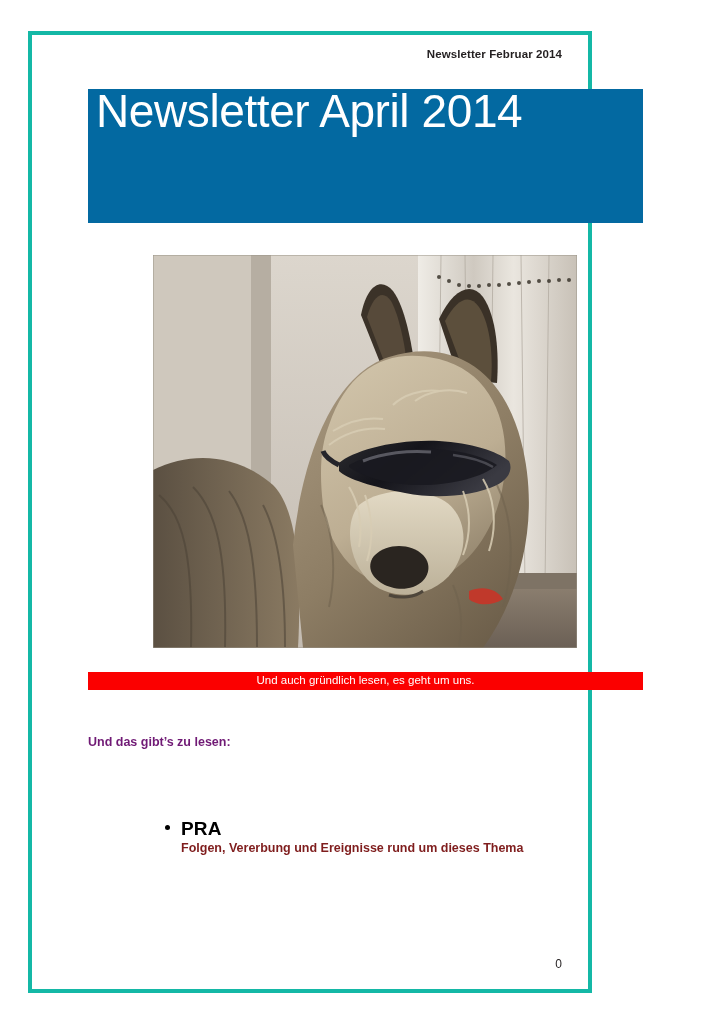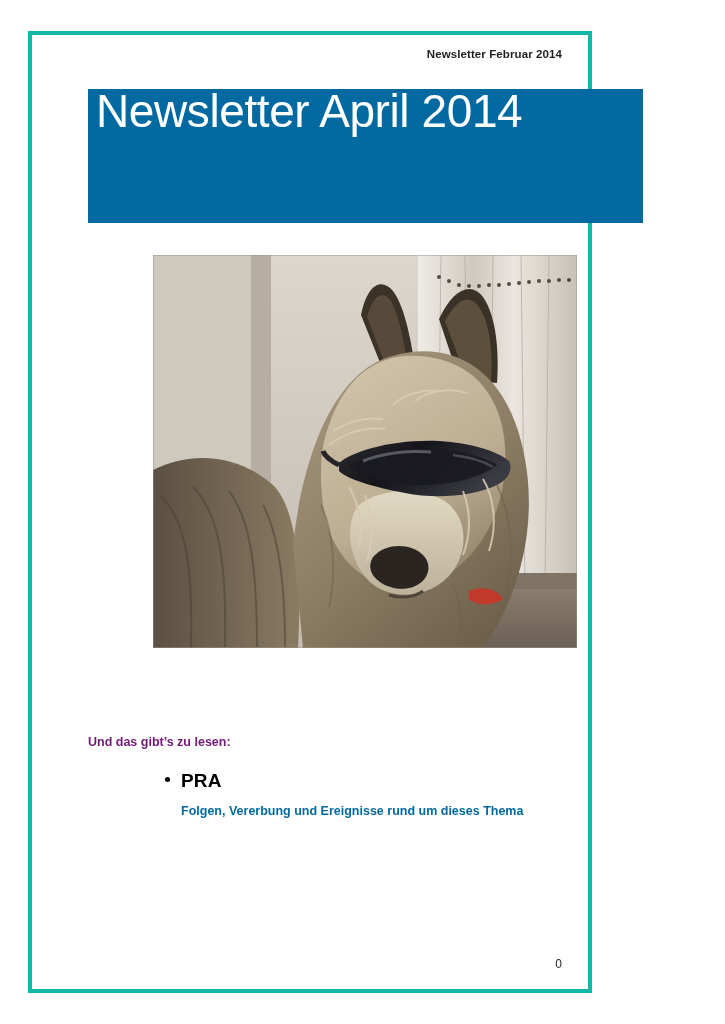--- a/index.html
+++ b/index.html
@@ -109,27 +109,28 @@
     border-radius: 50%;
     background: #000000;
   }
   .bullet-title {
     display: block;
     font-size: 19px;
     font-weight: bold;
     color: #000000;
     line-height: 22px;
     letter-spacing: 0.2px;
+    margin-top: 48px;
   }
   .bullet-sub {
     display: block;
-    margin-top: 11px;
+    margin-top: 0;
     font-size: 12.5px;
     font-weight: bold;
-    color: #0369a1;
+    color: #7f1d1d;
     line-height: 16px;
   }
   .page-number {
     position: absolute;
     right: 26px;
     bottom: 18px;
     font-size: 12px;
     color: #231f20;
   }
 </style>
@@ -259,20 +260,23 @@
       <g stroke="#6f624e" stroke-width="2" opacity="0.55" fill="none">
         <path d="M168 250 C180 276 184 316 176 352"></path>
         <path d="M344 230 C360 262 362 310 350 352"></path>
         <path d="M300 330 C308 348 310 370 306 392"></path>
       </g>
       <path d="M316 336 C330 330 344 334 350 344 C338 352 322 350 316 344 Z" fill="#c0392b"></path>
       <rect x="0" y="0" width="424" height="393" fill="none" stroke="#9a9488" stroke-width="1"></rect>
     </svg>
   </div>
 
+  <div class="caption-bar">
+    <div class="caption-text">Und auch gründlich lesen, es geht um uns.</div>
+  </div>
 
   <div class="lead-in">Und das gibt’s zu lesen:</div>
 
   <ul class="bullet-list">
     <li class="bullet-item">
       <span class="bullet-dot"></span>
       <span class="bullet-title">PRA</span>
       <span class="bullet-sub">Folgen, Vererbung und Ereignisse rund um dieses Thema</span>
     </li>
   </ul>

